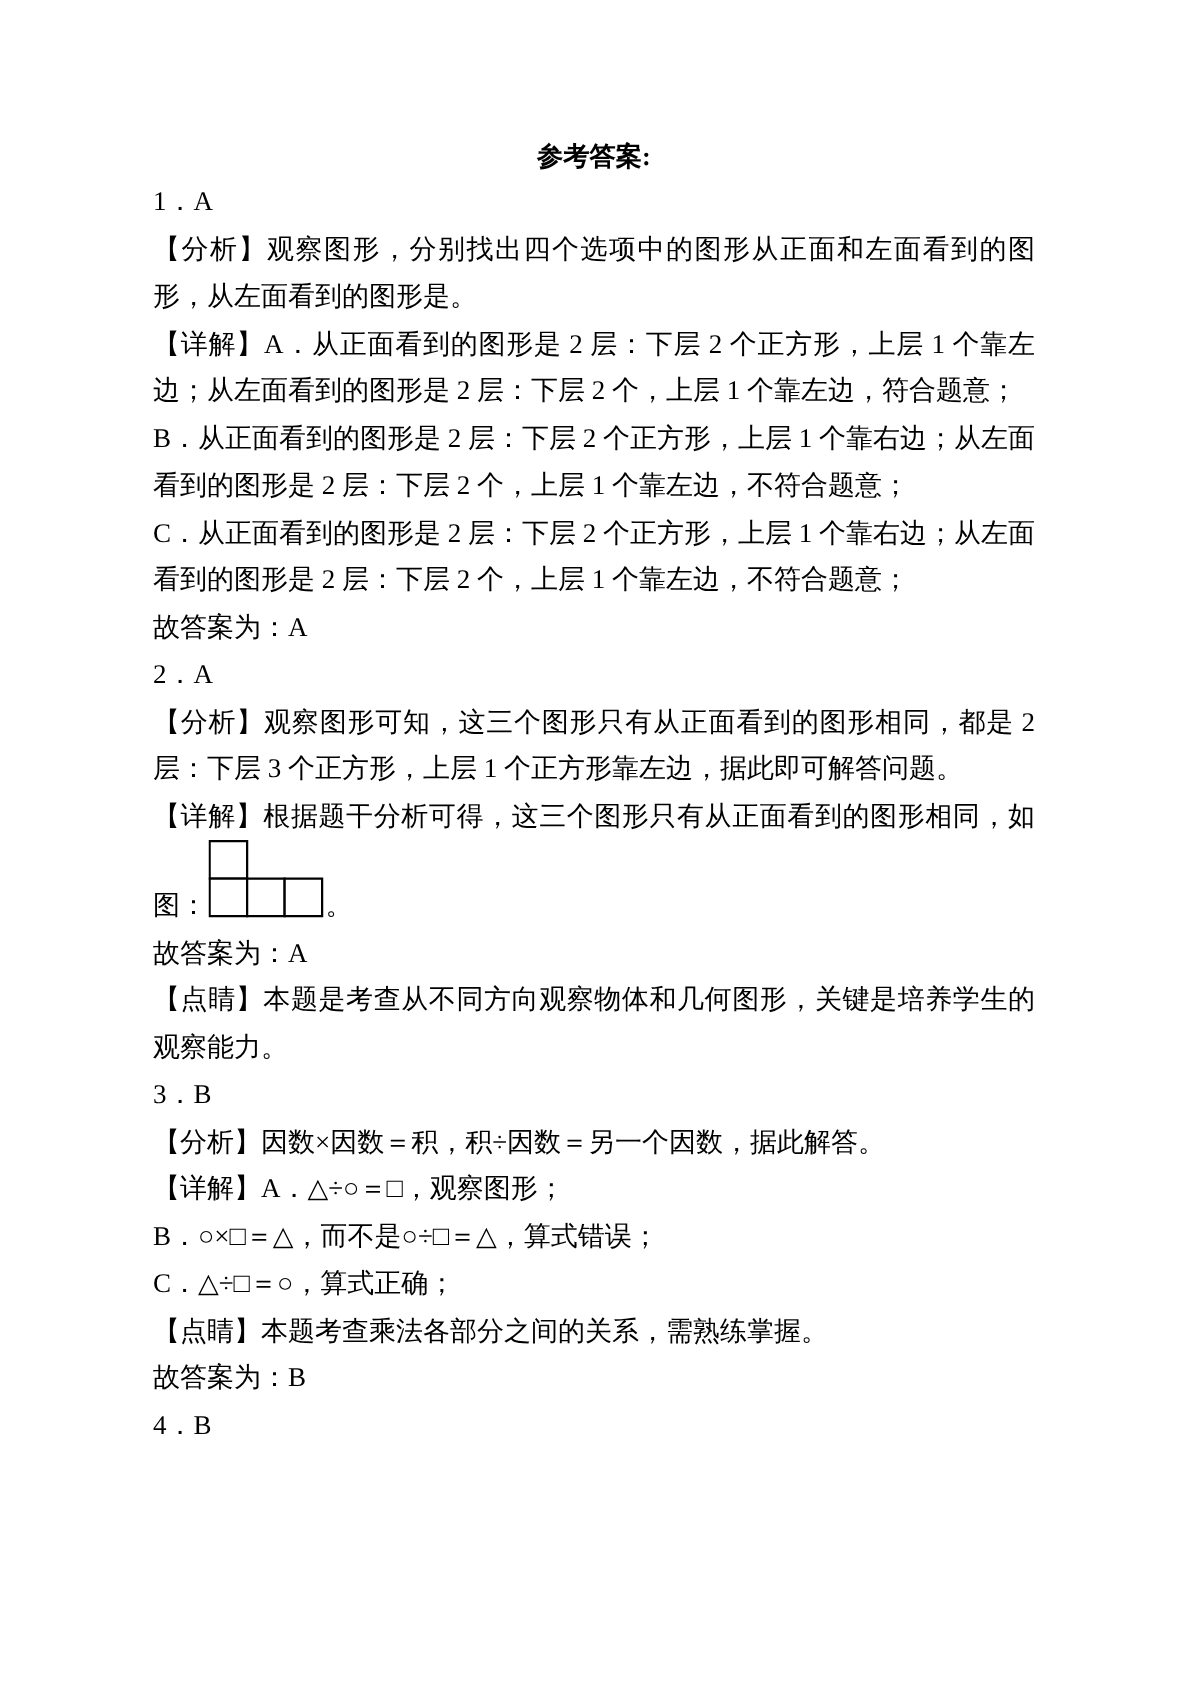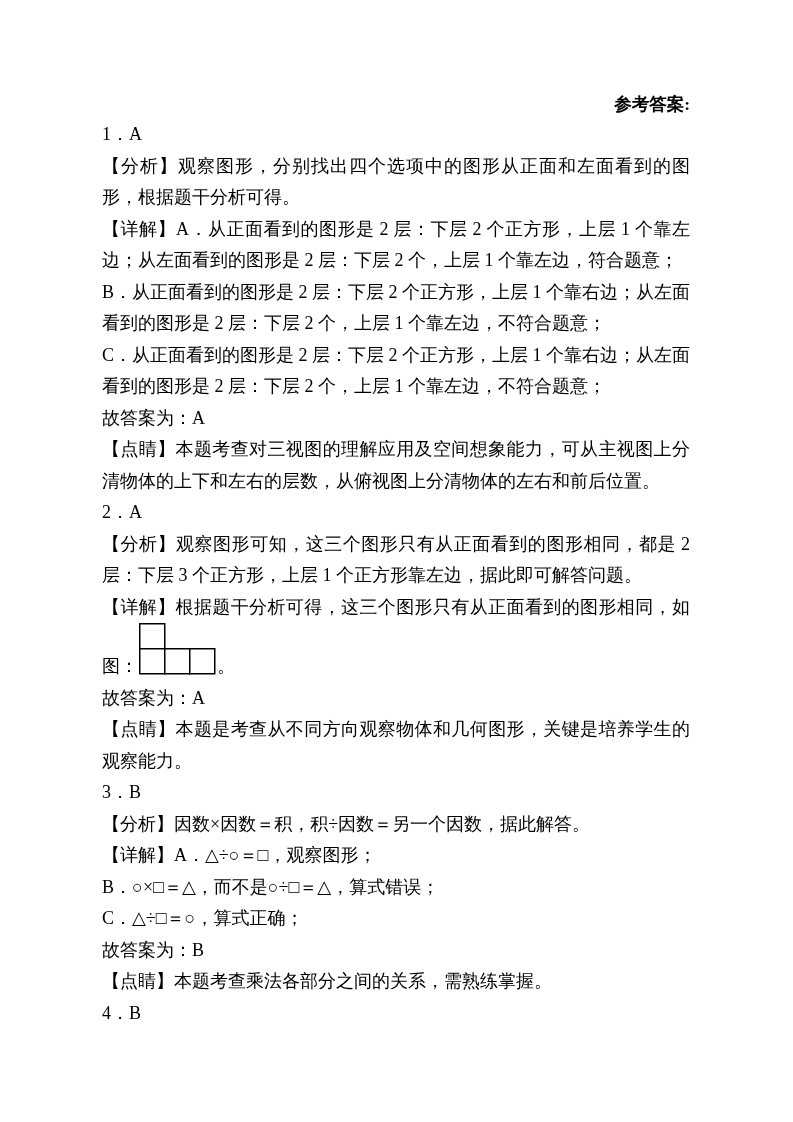--- a/index.html
+++ b/index.html
@@ -18,21 +18,21 @@
     box-sizing: border-box;
     width: 793px;
     height: 1122px;
     padding: 92px 103px 0 102px;
     background: #ffffff;
   }
   .doc-title {
     margin: 0 0 2px 0;
     font-size: 17.5px;
     font-weight: bold;
-    text-align: right;
+    text-align: center;
     line-height: 25px;
   }
   p.line {
     margin: 0;
     font-size: 18px;
     line-height: 31.5px;
     text-align: justify;
     word-break: break-all;
   }
   .inline-figure {
@@ -47,41 +47,40 @@
   }
 </style>
 </head>
 <body>
 
 <div class="page">
 
   <h1 class="doc-title">参考答案:</h1>
 
   <p class="line">1．A</p>
-  <p class="line">【分析】观察图形，分别找出四个选项中的图形从正面和左面看到的图形，根据题干分析可得。</p>
+  <p class="line">【分析】观察图形，分别找出四个选项中的图形从正面和左面看到的图形，从左面看到的图形是。</p>
   <p class="line">【详解】A．从正面看到的图形是 2 层：下层 2 个正方形，上层 1 个靠左边；从左面看到的图形是 2 层：下层 2 个，上层 1 个靠左边，符合题意；</p>
   <p class="line">B．从正面看到的图形是 2 层：下层 2 个正方形，上层 1 个靠右边；从左面看到的图形是 2 层：下层 2 个，上层 1 个靠左边，不符合题意；</p>
   <p class="line">C．从正面看到的图形是 2 层：下层 2 个正方形，上层 1 个靠右边；从左面看到的图形是 2 层：下层 2 个，上层 1 个靠左边，不符合题意；</p>
   <p class="line">故答案为：A</p>
-  <p class="line">【点睛】本题考查对三视图的理解应用及空间想象能力，可从主视图上分清物体的上下和左右的层数，从俯视图上分清物体的左右和前后位置。</p>
 
   <p class="line">2．A</p>
   <p class="line">【分析】观察图形可知，这三个图形只有从正面看到的图形相同，都是 2 层：下层 3 个正方形，上层 1 个正方形靠左边，据此即可解答问题。</p>
   <p class="line"><span>【详解】根据题干分析可得，这三个图形只有从正面看到的图形相同，如图：</span><svg class="inline-figure" width="77" height="52" viewBox="0 0 77 52" aria-hidden="true">
         <rect x="0.75" y="0.75" width="25" height="25"></rect>
         <rect x="0.75" y="25.75" width="25" height="25"></rect>
         <rect x="25.75" y="25.75" width="25" height="25"></rect>
         <rect x="50.75" y="25.75" width="25" height="25"></rect>
       </svg><span>。</span></p>
   <p class="line">故答案为：A</p>
   <p class="line">【点睛】本题是考查从不同方向观察物体和几何图形，关键是培养学生的观察能力。</p>
 
   <p class="line">3．B</p>
   <p class="line">【分析】因数×因数＝积，积÷因数＝另一个因数，据此解答。</p>
   <p class="line">【详解】A．△÷○＝□，观察图形；</p>
   <p class="line">B．○×□＝△，而不是○÷□＝△，算式错误；</p>
   <p class="line">C．△÷□＝○，算式正确；</p>
+  <p class="line">【点睛】本题考查乘法各部分之间的关系，需熟练掌握。</p>
   <p class="line">故答案为：B</p>
-  <p class="line">【点睛】本题考查乘法各部分之间的关系，需熟练掌握。</p>
 
   <p class="line">4．B</p>
 
 </div>
 
 </body></html>

